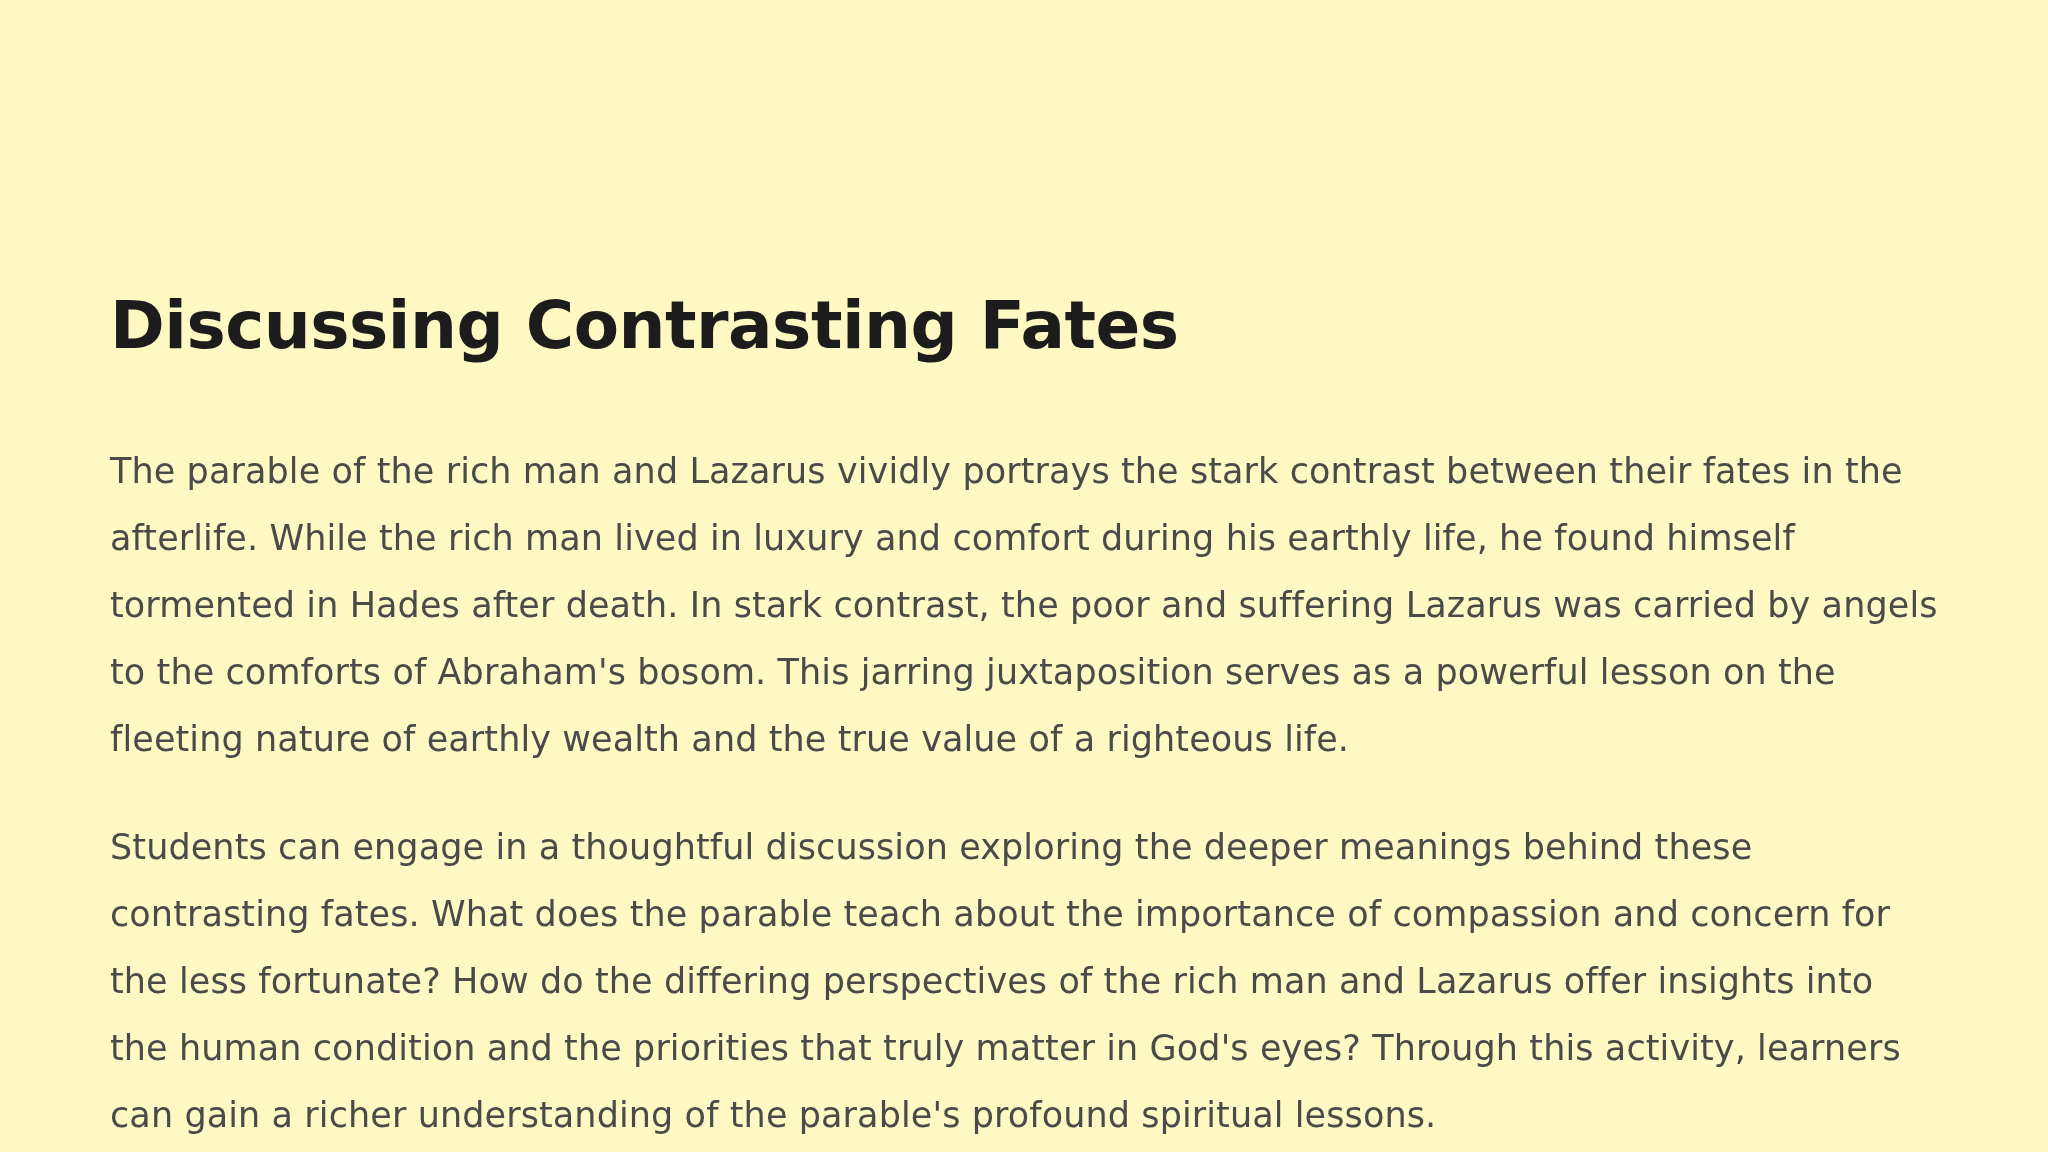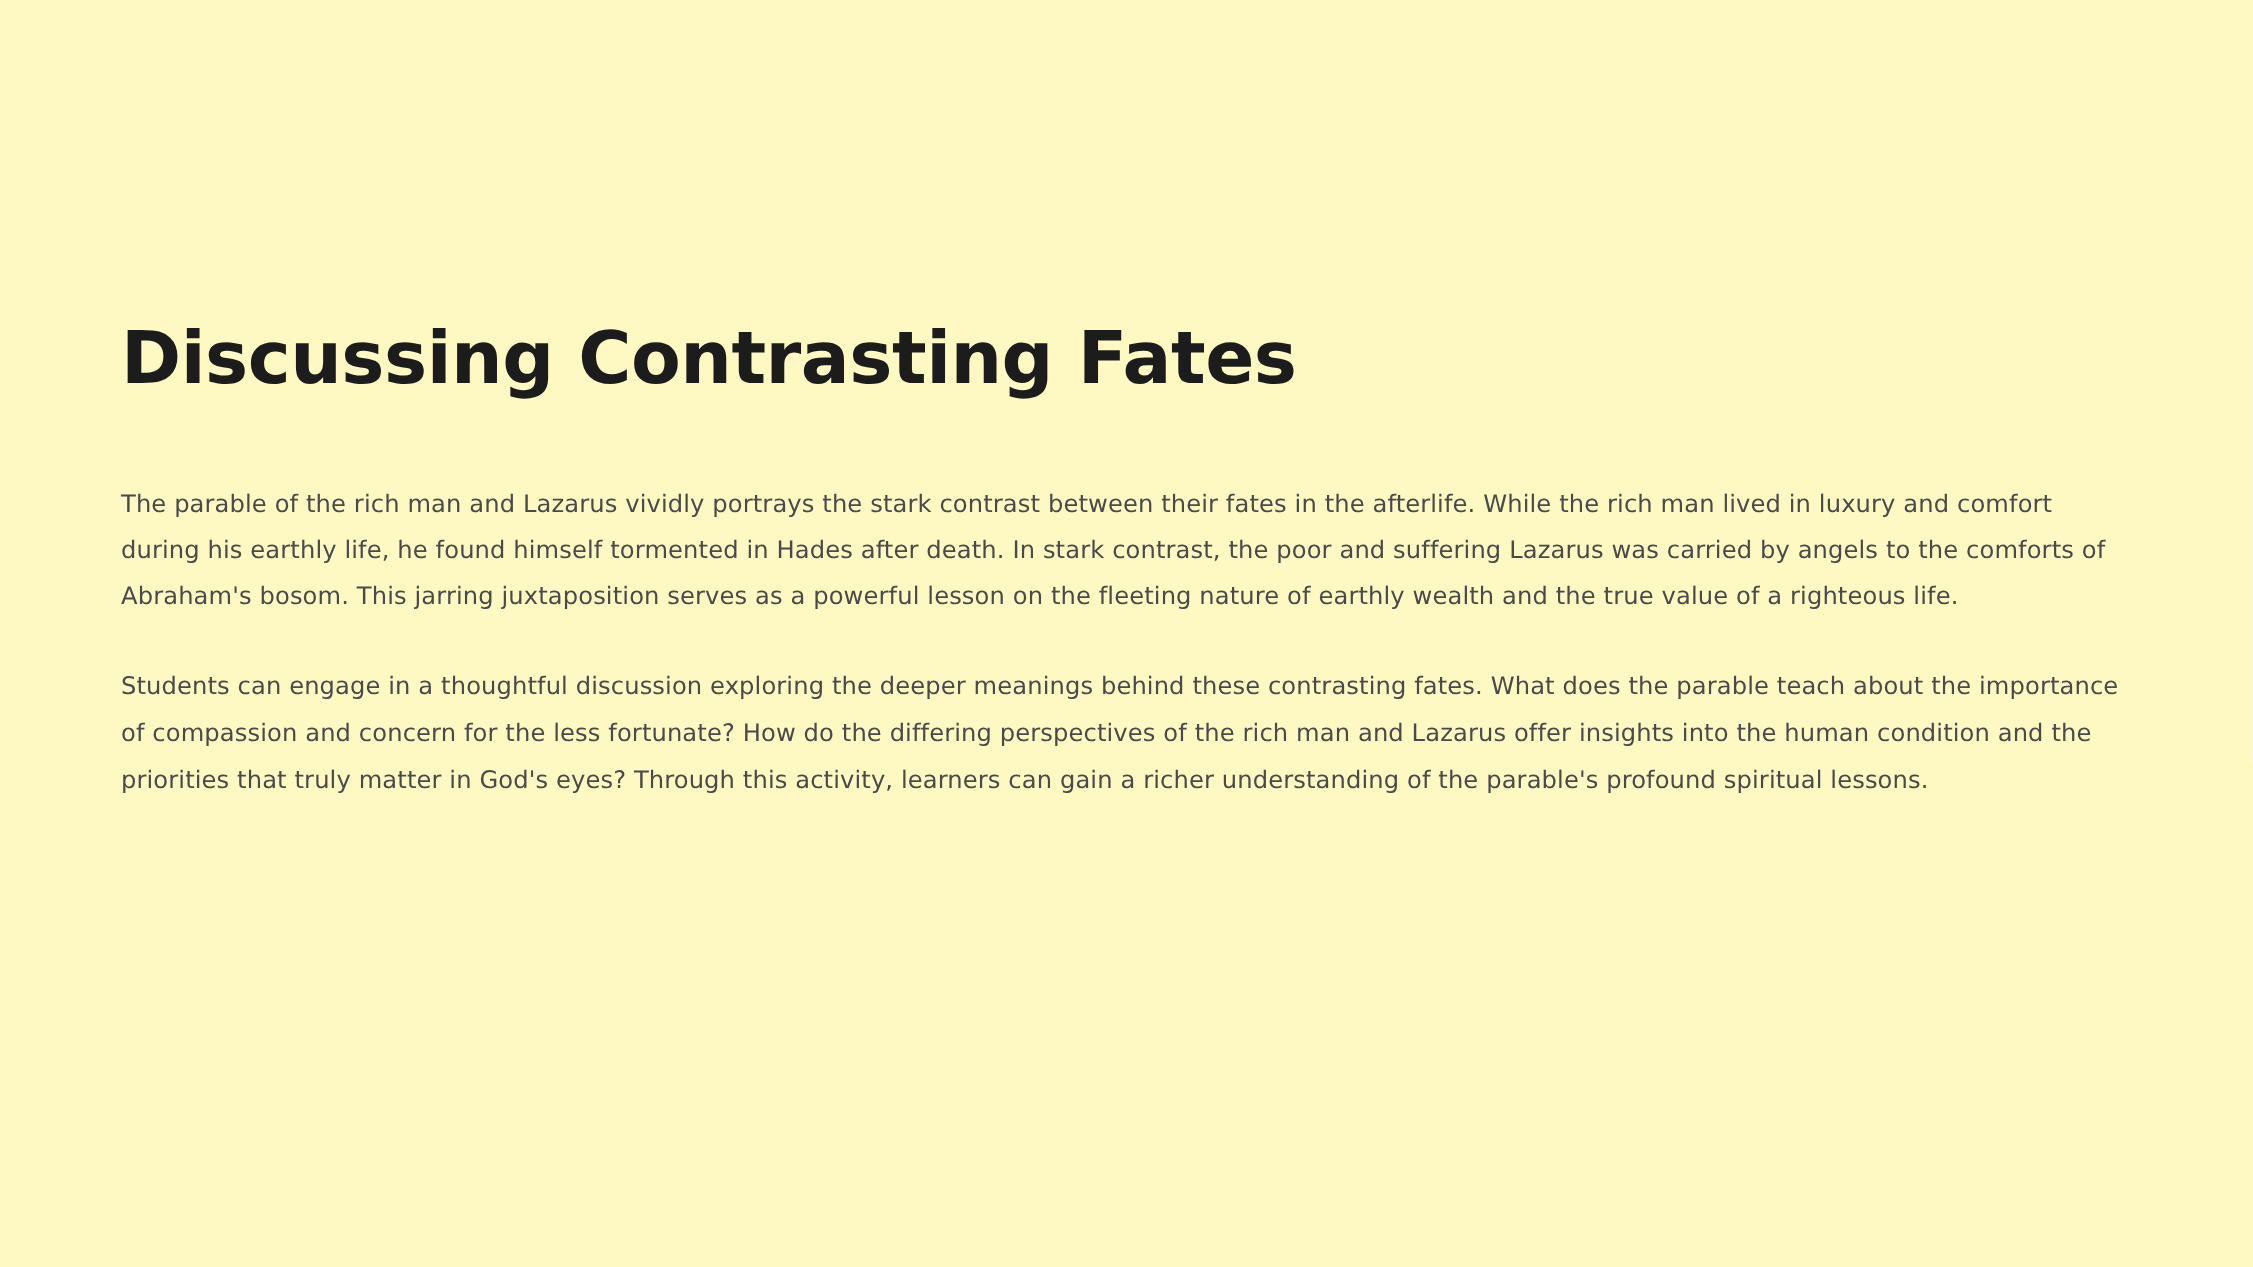--- a/index.html
+++ b/index.html
@@ -27,21 +27,21 @@
     font-weight: 700;
     letter-spacing: -0.5px;
     color: #1c1c1c;
     margin: 0 0 75px 0;
   }
   .body-copy {
     max-width: 1860px;
   }
   .body-copy p {
     font-family: "DejaVu Sans", sans-serif;
-    font-size: 22px;
+    font-size: 35px;
     line-height: 1.92;
     color: #4a4a4a;
     margin: 0 0 40px 0;
     font-weight: 400;
     letter-spacing: 0.1px;
   }
   .body-copy p:last-child {
     margin-bottom: 0;
   }
 </style>

